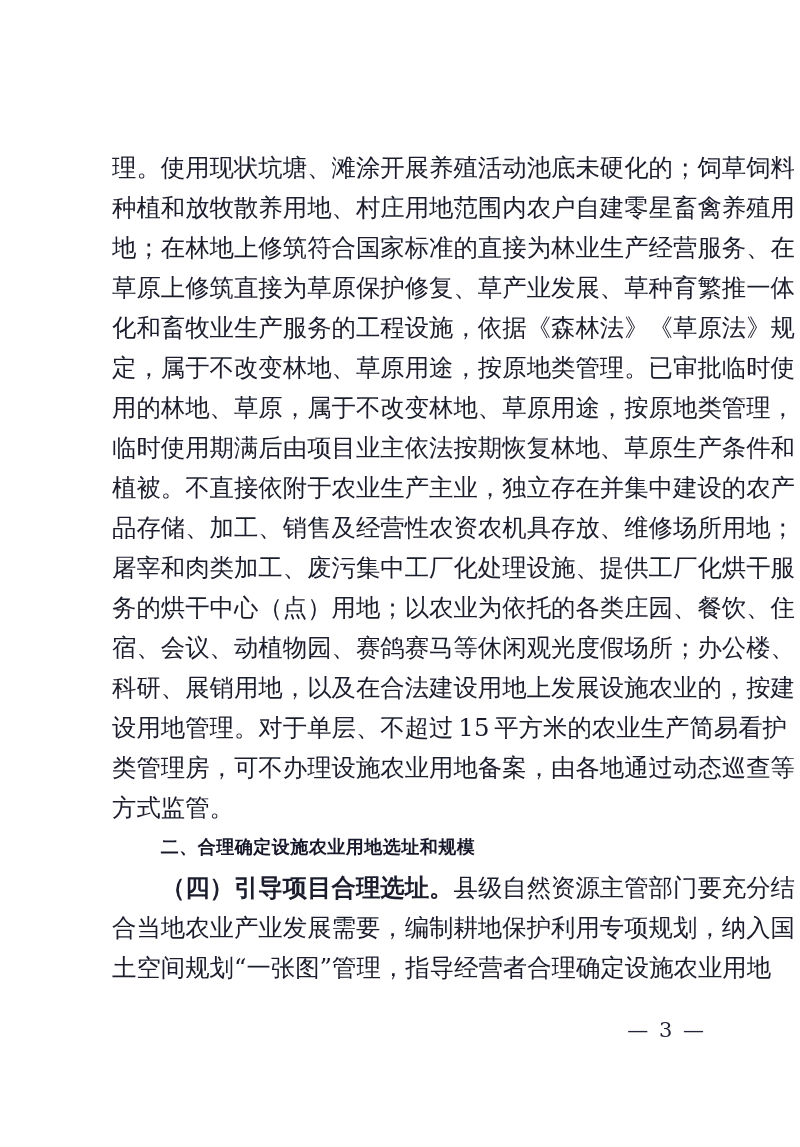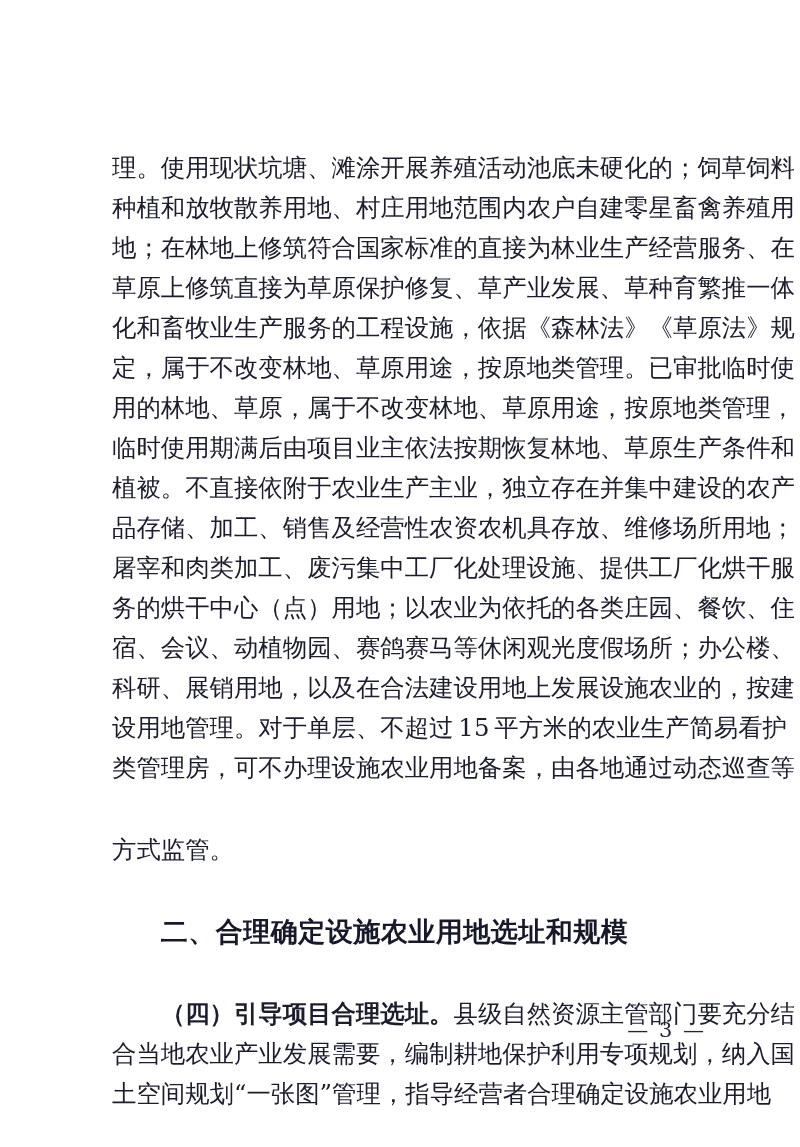--- a/index.html
+++ b/index.html
@@ -50,34 +50,33 @@
     justify-content: space-between;
     width: 594px;
   }
   .line.justify > span {
     display: inline-block;
   }
 
   
   .line.flush {
     display: block;
-    margin-top: 42px;
   }
 
   
   .line.indent {
     padding-left: 48.8px;
     width: 545.2px;
   }
 
   
   .heading {
-    font-family: Liberation Serif, serif;
+    font-family: Liberation Mono, monospace;
     font-weight: 700;
-    font-size: 27px;
+    font-size: 18px;
     letter-spacing: 0.5px;
     color: #17192a;
   }
 
   
   .lead {
     font-family: Liberation Mono, monospace;
     font-weight: 700;
     letter-spacing: 0px;
   }

